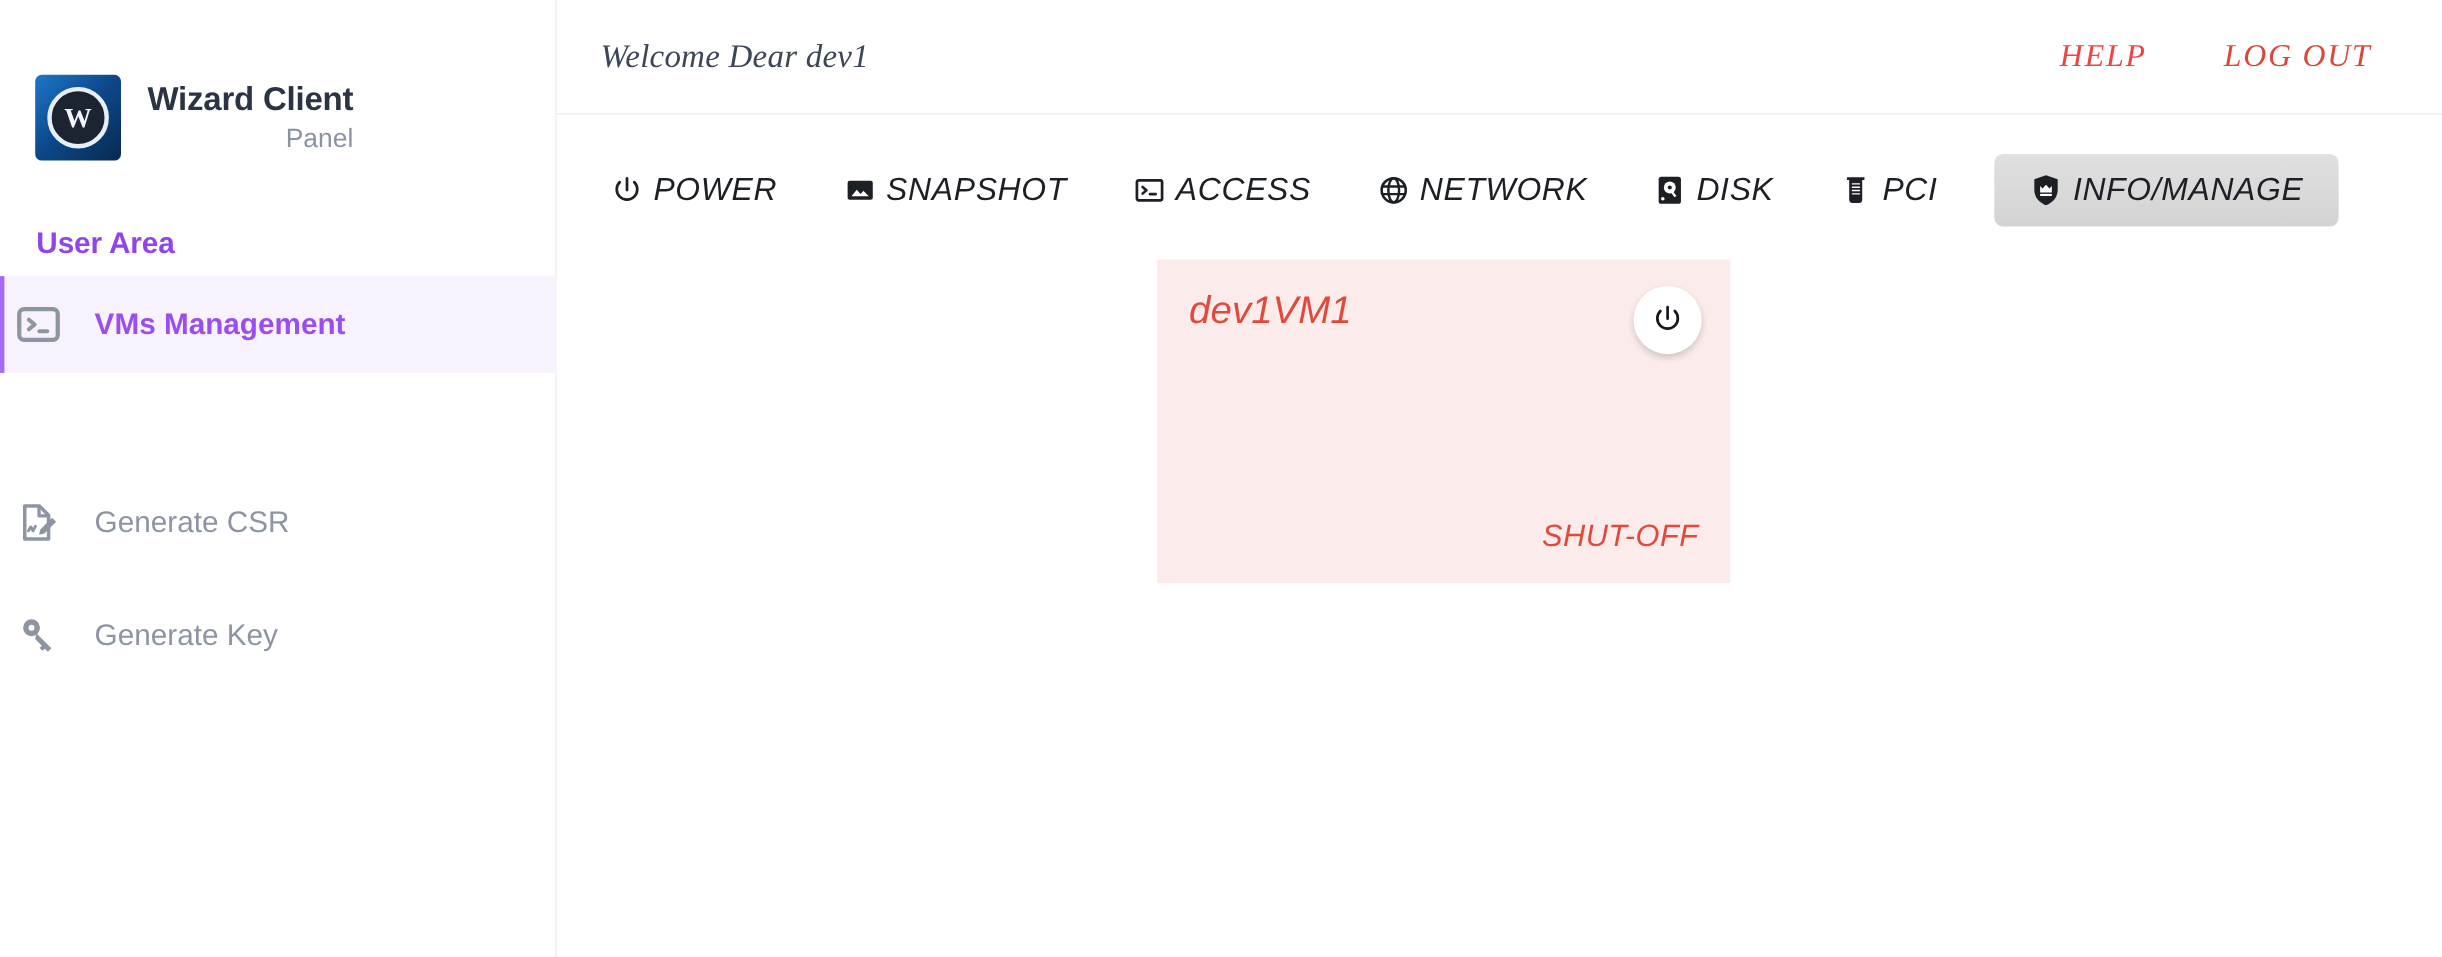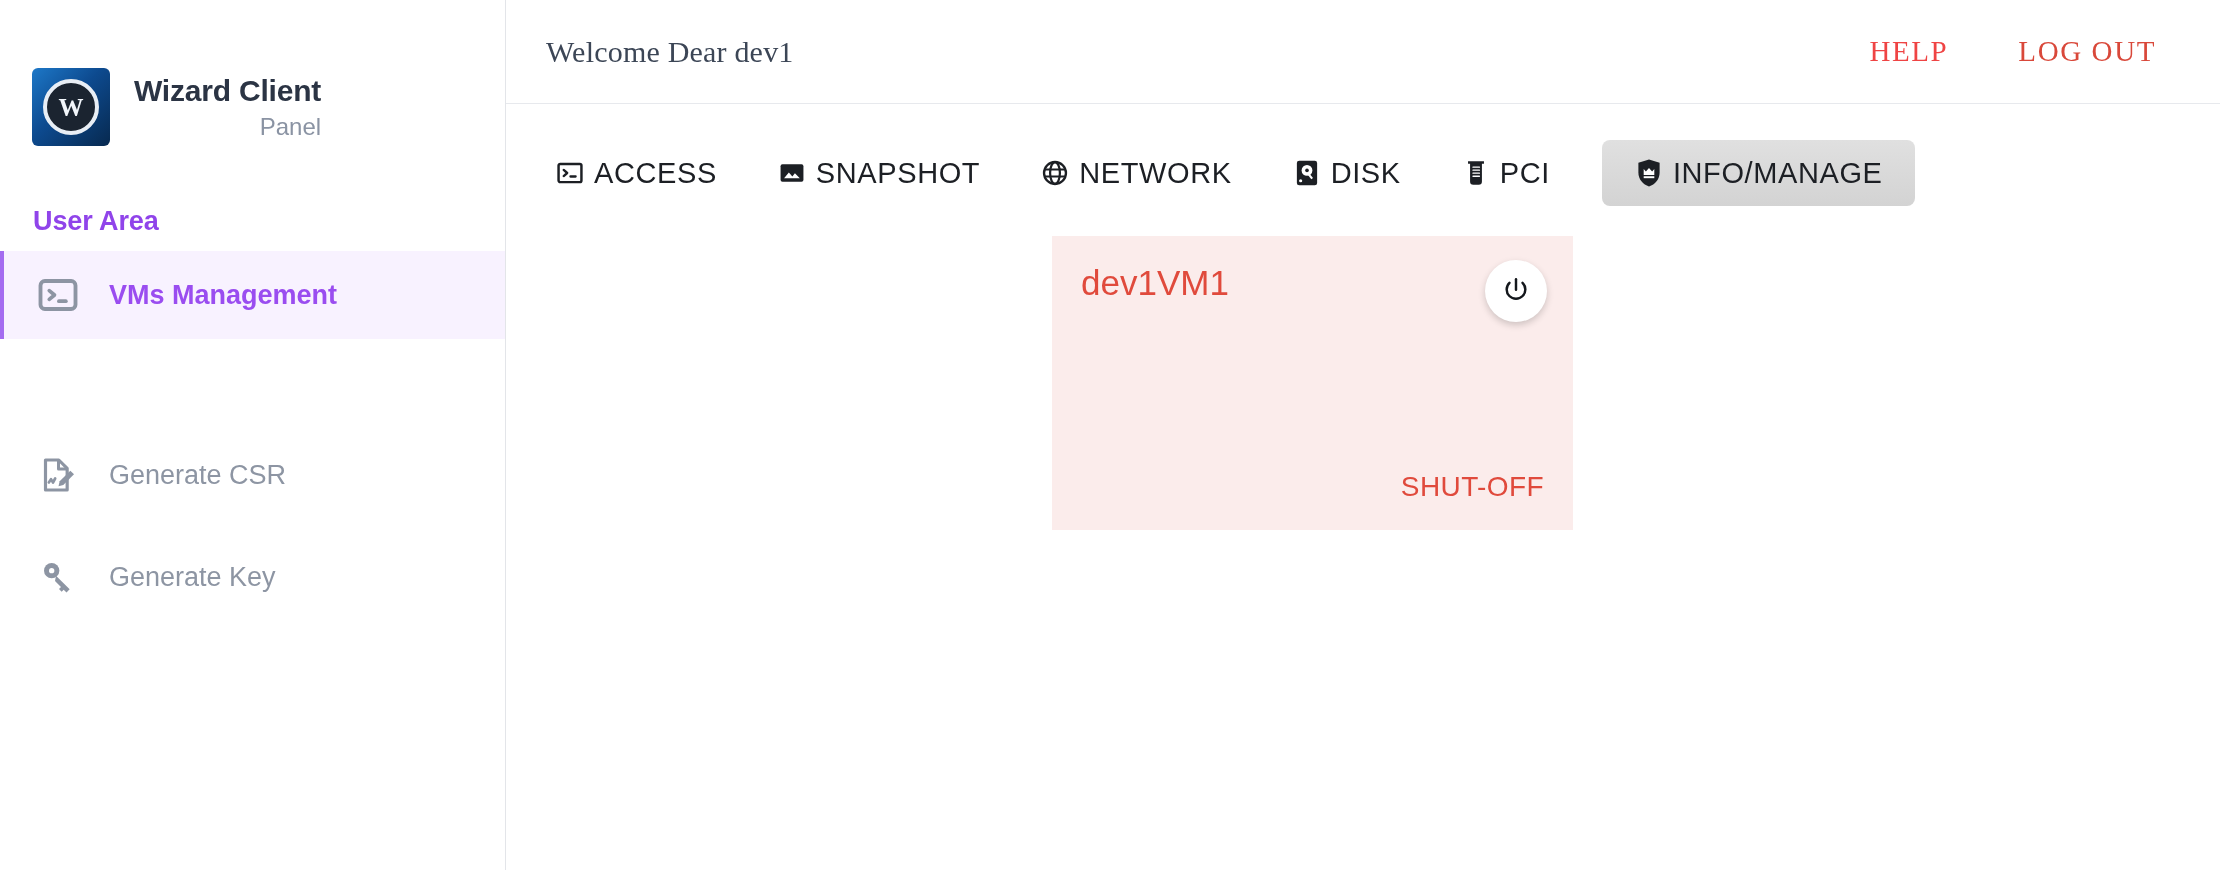--- a/index.html
+++ b/index.html
@@ -91,21 +91,21 @@
     font-weight: 700;
     color: #9044ea;
     padding: 0 0 0 33px;
     letter-spacing: -0.1px;
   }
 
   .nav-item {
     display: flex;
     align-items: center;
     height: 88px;
-    padding-left: 37px;
+    padding-left: 14px;
     margin-top: 14px;
     position: relative;
     cursor: pointer;
   }
   .nav-item.active {
     background: #f8f2ff;
   }
   .nav-item.active::before {
     content: "";
     position: absolute;
@@ -131,20 +131,21 @@
     color: #9a4df0;
     font-weight: 700;
   }
 
   
   .main {
     flex: 1 1 auto;
     height: 870px;
     position: relative;
     background: #ffffff;
+    font-style: italic;
   }
 
   .topbar {
     height: 104px;
     border-bottom: 1px solid #e7e9ed;
     display: flex;
     align-items: center;
     padding: 0 64px 0 40px;
   }
   .welcome {
@@ -331,40 +332,49 @@
     <div class="topbar">
       <div class="welcome">Welcome Dear dev1</div>
       <div class="topbar-actions">
         <div class="top-link">HELP</div>
         <div class="top-link logout">LOG OUT</div>
       </div>
     </div>
 
     <div class="tabrow">
 
+      <div class="tab">
+        <span class="tab-ico">
+          <svg width="28" height="28" viewBox="0 0 24 24" fill="none">
+            <path d="M12 2.6v9.2" stroke="#1c1f24" stroke-width="2.1" stroke-linecap="round"></path>
+            <path d="M6.4 5.6a8 8 0 1 0 11.2 0" stroke="#1c1f24" stroke-width="2.1" stroke-linecap="round"></path>
+          </svg>
+        </span>
+        <span class="tab-label">POWER</span>
+      </div>
+
+      <div class="tab">
+        <span class="tab-ico">
+          <svg width="28" height="28" viewBox="0 0 24 24">
+            <rect x="2.2" y="4.6" width="19.6" height="14.8" rx="1.6" fill="#1c1f24"></rect>
+            <path d="M5.2 16.6l4.1-5.1 3 3.4 2.2-2.6 4.2 4.3z" fill="#ffffff"></path>
+          </svg>
+        </span>
+        <span class="tab-label">SNAPSHOT</span>
+      </div>
 
       <div class="tab">
         <span class="tab-ico">
           <svg width="28" height="28" viewBox="0 0 24 24" fill="none">
             <rect x="2.2" y="4.2" width="19.6" height="15.6" rx="1.4" stroke="#1c1f24" stroke-width="2.1"></rect>
             <path d="M6.6 9.4l3 2.6-3 2.6" stroke="#1c1f24" stroke-width="2" stroke-linecap="round" stroke-linejoin="round"></path>
             <path d="M12.4 15h4.4" stroke="#1c1f24" stroke-width="2" stroke-linecap="round"></path>
           </svg>
         </span>
         <span class="tab-label">ACCESS</span>
-      </div>
-
-      <div class="tab">
-        <span class="tab-ico">
-          <svg width="28" height="28" viewBox="0 0 24 24">
-            <rect x="2.2" y="4.6" width="19.6" height="14.8" rx="1.6" fill="#1c1f24"></rect>
-            <path d="M5.2 16.6l4.1-5.1 3 3.4 2.2-2.6 4.2 4.3z" fill="#ffffff"></path>
-          </svg>
-        </span>
-        <span class="tab-label">SNAPSHOT</span>
       </div>
 
       <div class="tab">
         <span class="tab-ico">
           <svg width="28" height="28" viewBox="0 0 24 24" fill="none">
             <circle cx="12" cy="12" r="9.4" stroke="#1c1f24" stroke-width="2"></circle>
             <ellipse cx="12" cy="12" rx="4.2" ry="9.4" stroke="#1c1f24" stroke-width="1.9"></ellipse>
             <path d="M2.8 9h18.4M2.8 15h18.4" stroke="#1c1f24" stroke-width="1.9"></path>
           </svg>
         </span>

